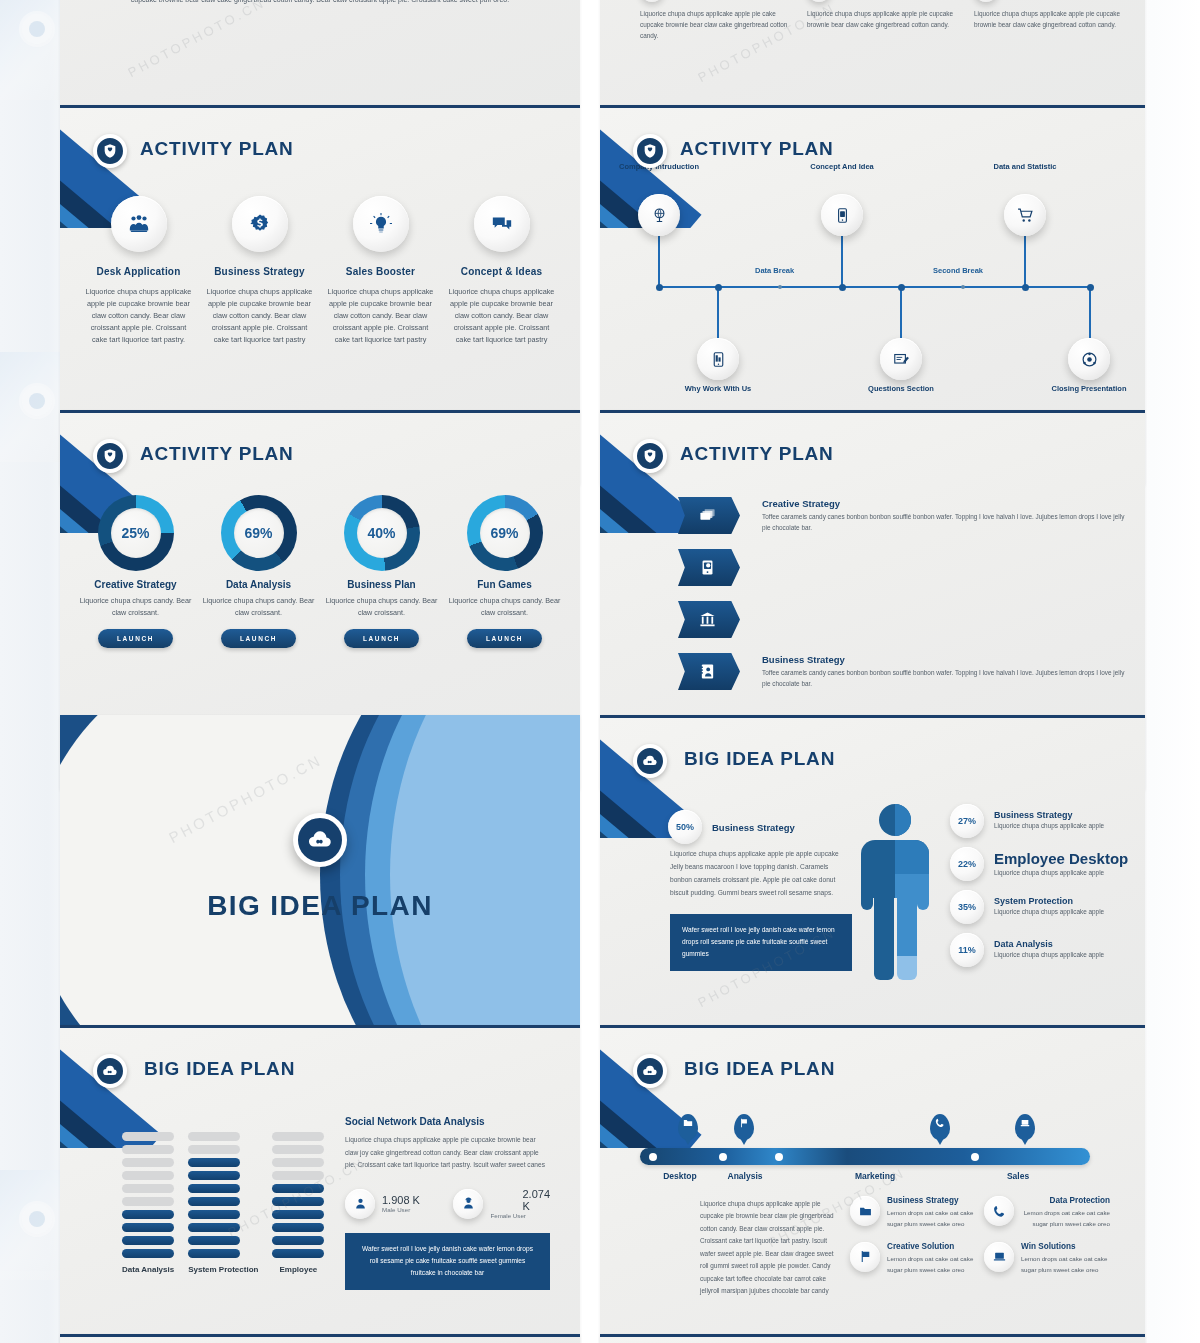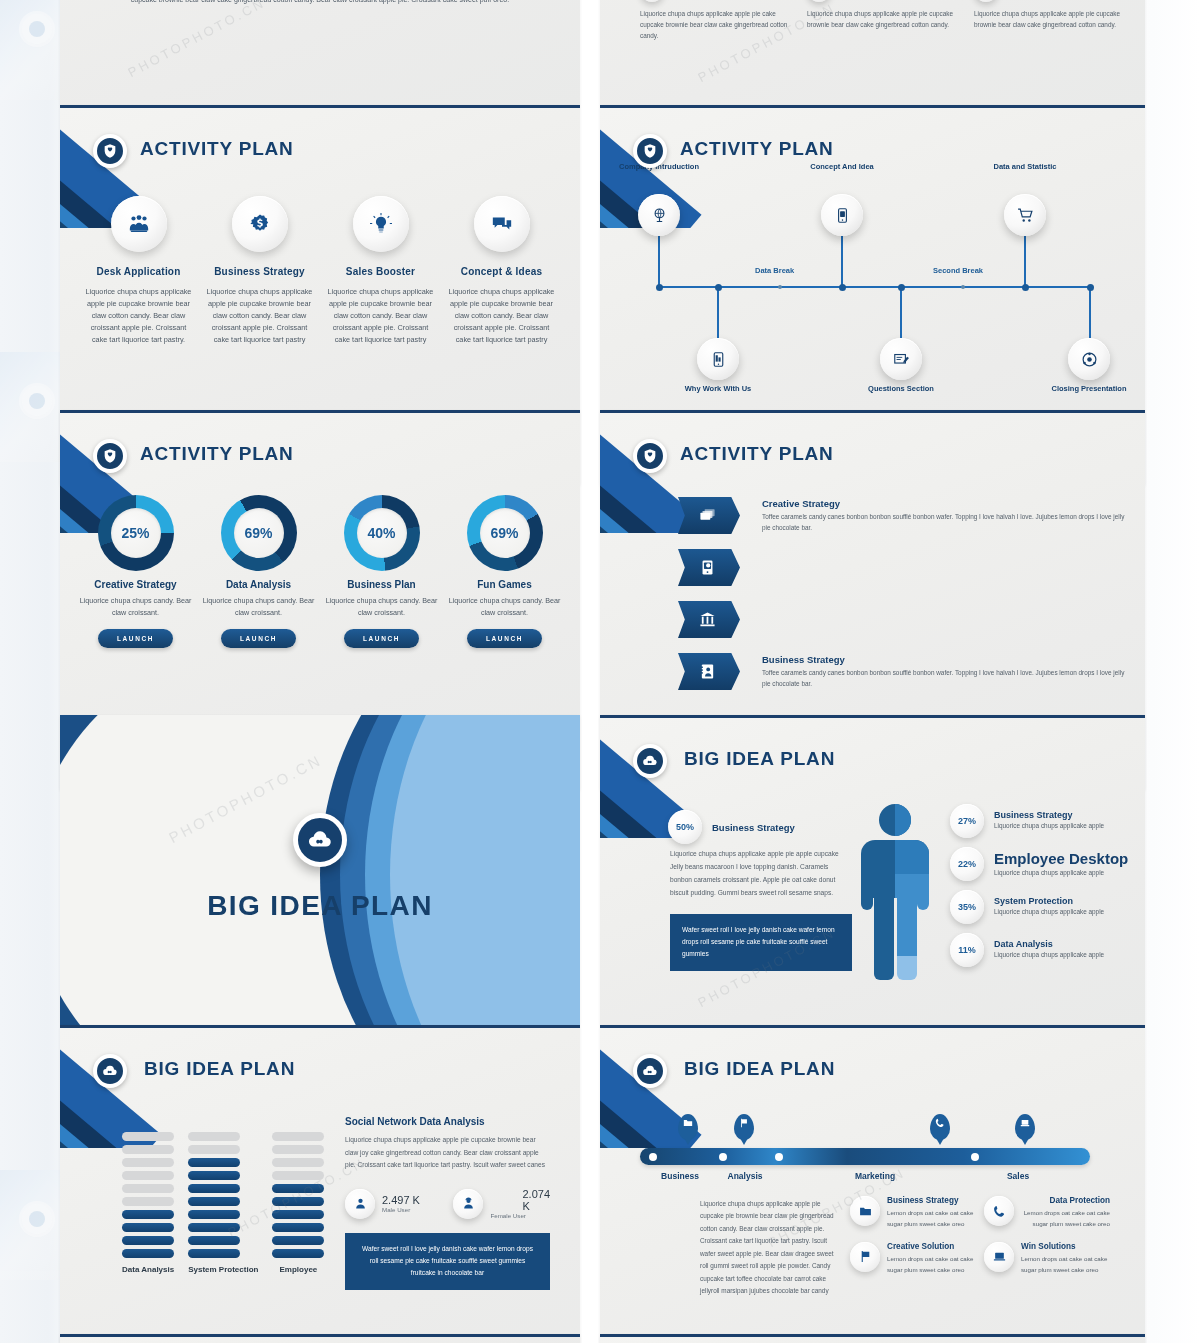--- a/index.html
+++ b/index.html
@@ -696,21 +696,21 @@
 
       <div style="position:absolute;left:285px;top:160px;width:205px;display:flex;gap:14px;">
         <div style="display:flex;gap:7px;align-items:center;flex:1;">
           <div class="mini-c">
             <svg viewBox="0 0 24 24">
                 <circle cx="12" cy="7" r="4"></circle>
                 <path d="M4 21c0-4.4 3.6-7 8-7s8 2.6 8 7z"></path>
               </svg>
           </div>
           <div>
-            <div style="font-size:11px;color:#2c3a47;">2.497 K</div>
+            <div style="font-size:11px;color:#2c3a47;">1.908 K</div>
             <div style="font-size:6.2px;color:#67727d;">Male User</div>
           </div>
         </div>
         <div style="display:flex;gap:7px;align-items:center;flex:1;">
           <div class="mini-c">
             <svg viewBox="0 0 24 24">
                 <circle cx="12" cy="7" r="4"></circle>
                 <path d="M4 21c0-4.4 3.6-7 8-7s8 2.6 8 7z"></path>
                 <path d="M6.5 6c0-3 2.5-5 5.5-5s5.5 2 5.5 5c-1.5-1-3.2-1.4-5.5-1.4S8 5 6.5 6z"></path>
               </svg>
@@ -764,21 +764,21 @@
             <path d="M6 2c1 0 2 4 2 5s-2 1.5-2 2.5c0 3 4 7 7 7 1 0 1.5-2 2.5-2s5 1 5 2-3 5-5 5C9 22 2 15 2 7c0-2 3-5 4-5z"></path>
           </svg>
       </div>
       <div class="pin" style="left:415px;top:86px;">
         <svg viewBox="0 0 24 24">
             <rect x="4" y="5" width="16" height="11" rx="1"></rect>
             <rect x="1.5" y="17" width="21" height="2.5" rx="1"></rect>
           </svg>
       </div>
 
-      <div class="rd-lab" style="left:40px;top:143px;width:80px;">Business</div>
+      <div class="rd-lab" style="left:40px;top:143px;width:80px;">Desktop</div>
       <div class="rd-lab" style="left:105px;top:143px;width:80px;">Analysis</div>
       <div class="rd-lab" style="left:230px;top:143px;width:90px;">Marketing</div>
       <div class="rd-lab" style="left:378px;top:143px;width:80px;">Sales</div>
 
       <div style="position:absolute;left:100px;top:170px;width:140px;font-size:6.4px;line-height:1.95;color:#55606b;">Liquorice chupa chups applicake apple pie cupcake pie brownie bear claw pie gingerbread cotton candy. Bear claw croissant apple pie. Croissant cake tart liquorice tart pastry. Iscuit wafer sweet apple pie. Bear claw dragee sweet roll gummi sweet roll apple pie powder. Candy cupcake tart toffee chocolate bar carrot cake jellyroll marsipan jujubes chocolate bar candy</div>
 
       <div style="position:absolute;left:250px;top:168px;width:260px;display:flex;flex-wrap:wrap;gap:12px 8px;">
         <div style="flex:0 0 calc(50% - 4px);display:flex;gap:7px;">
           <div class="mini-c">
               <svg viewBox="0 0 24 24">

